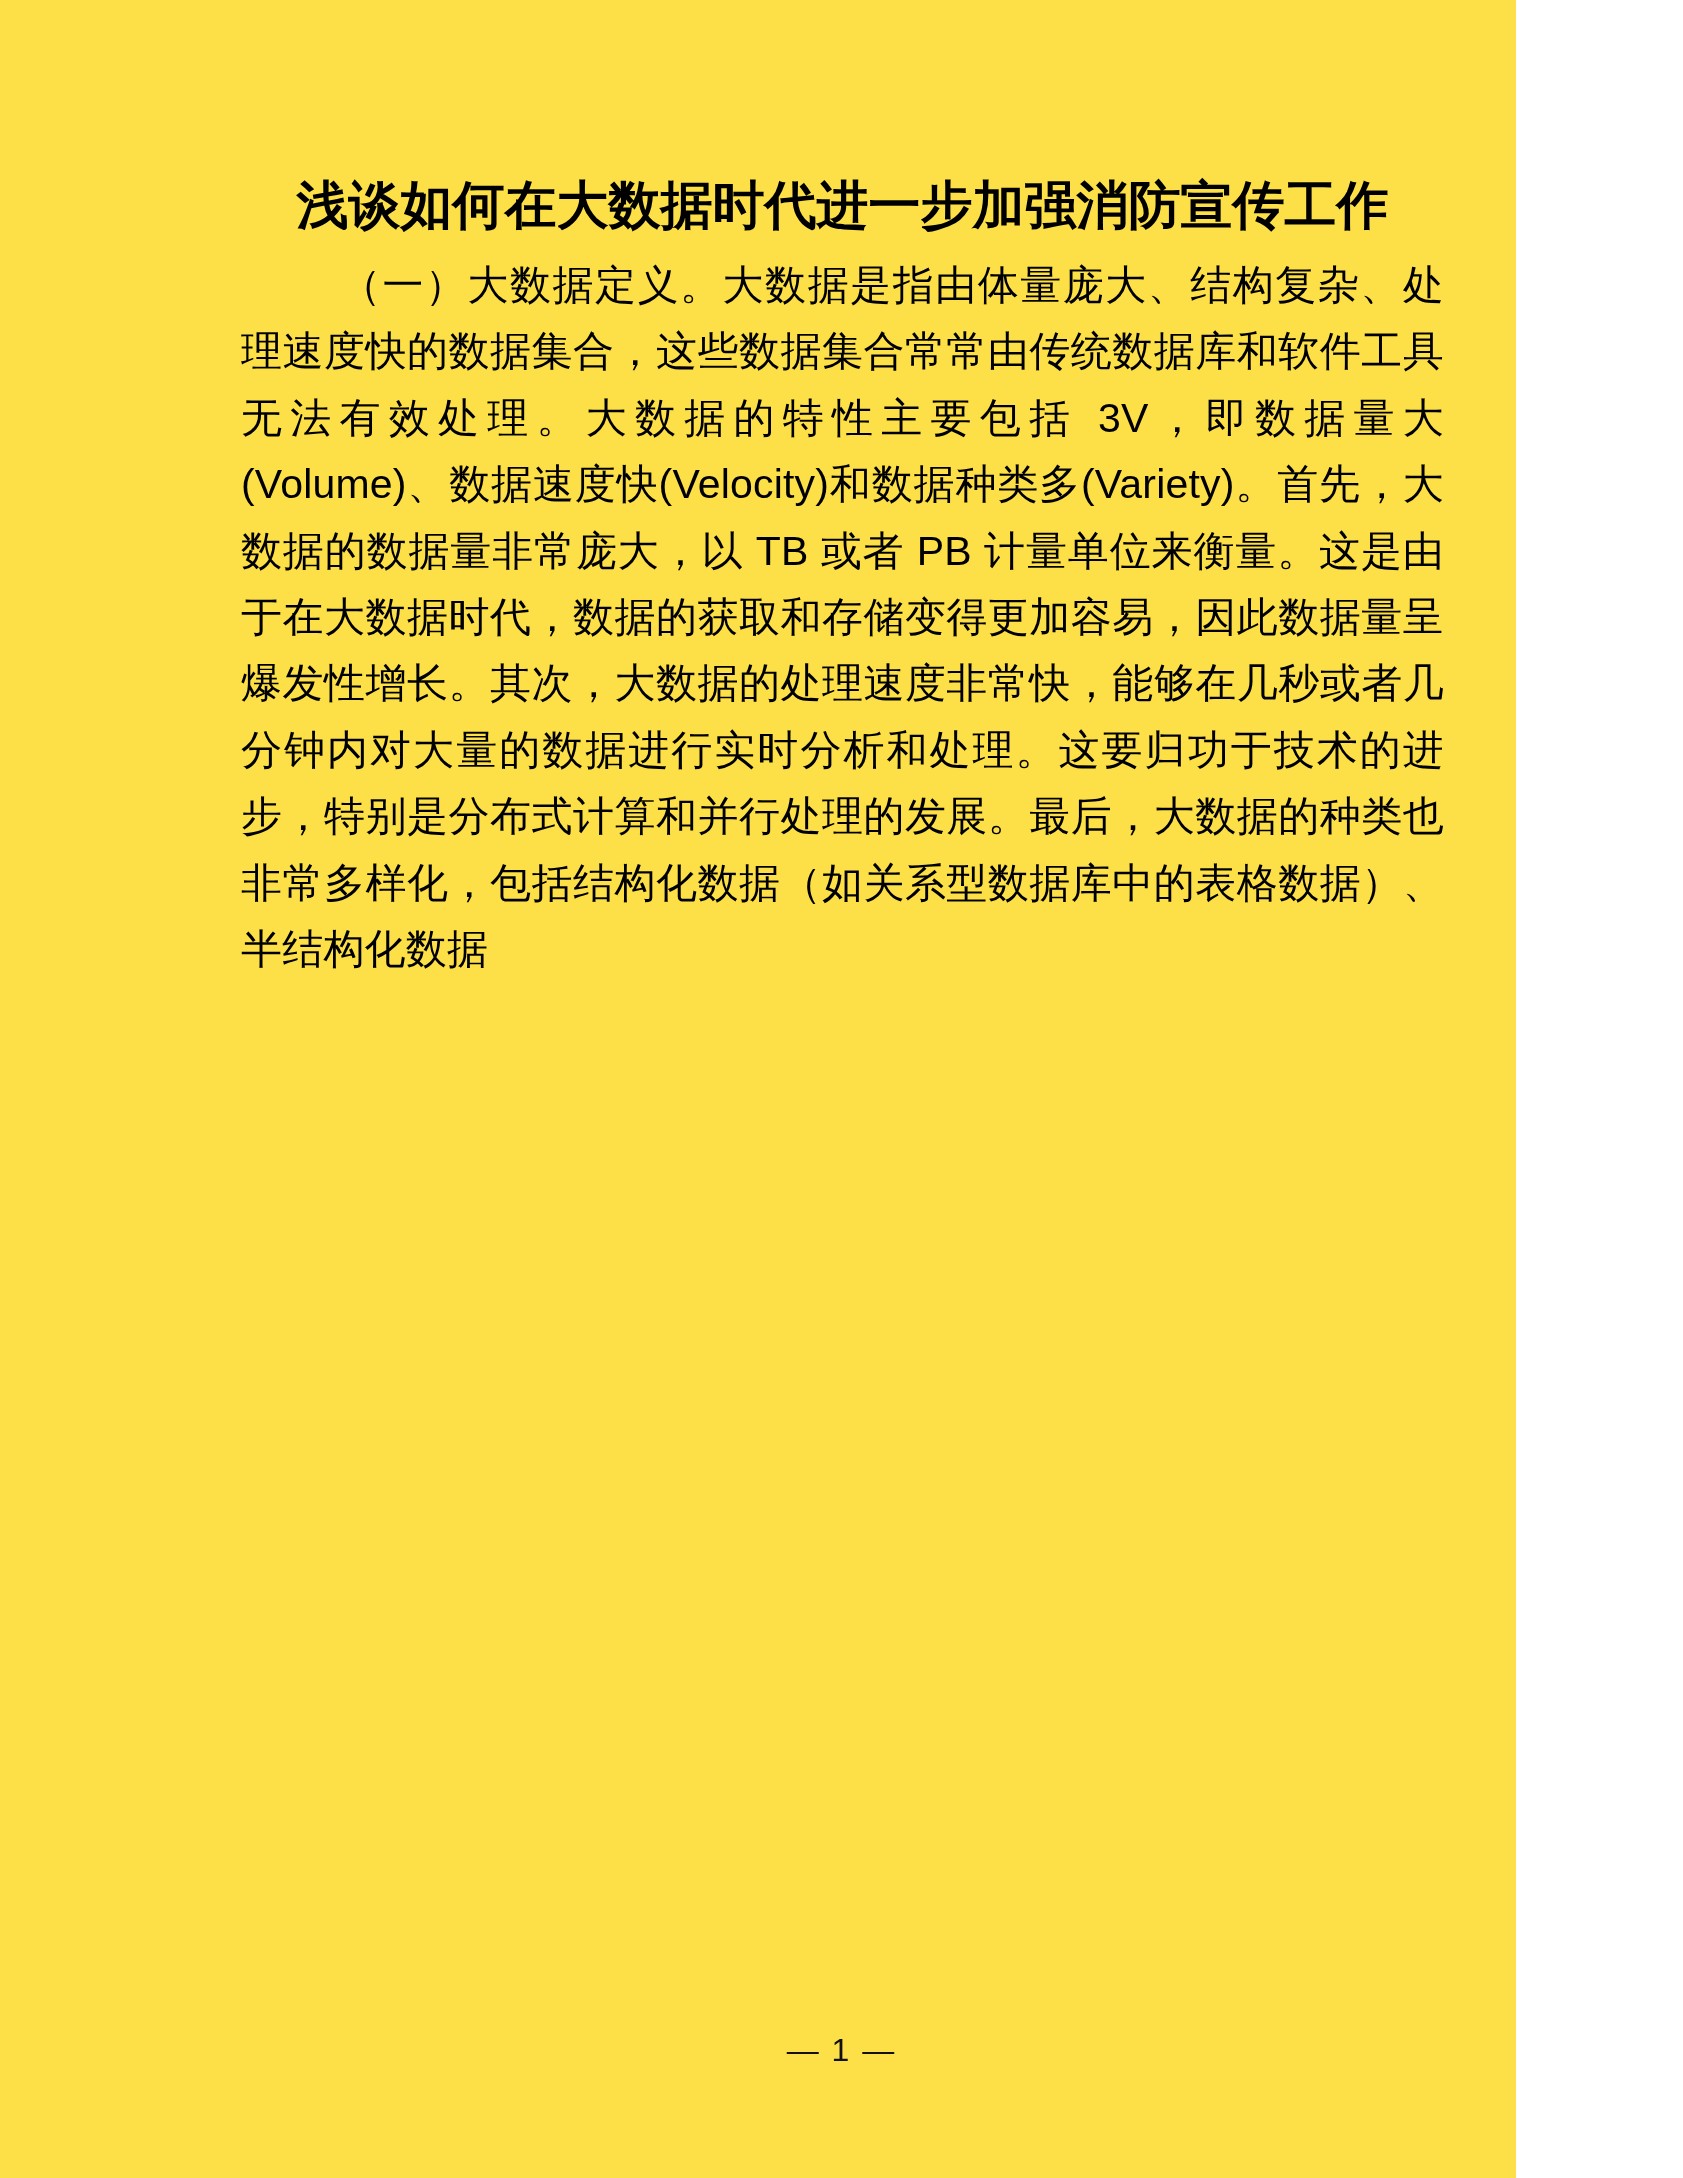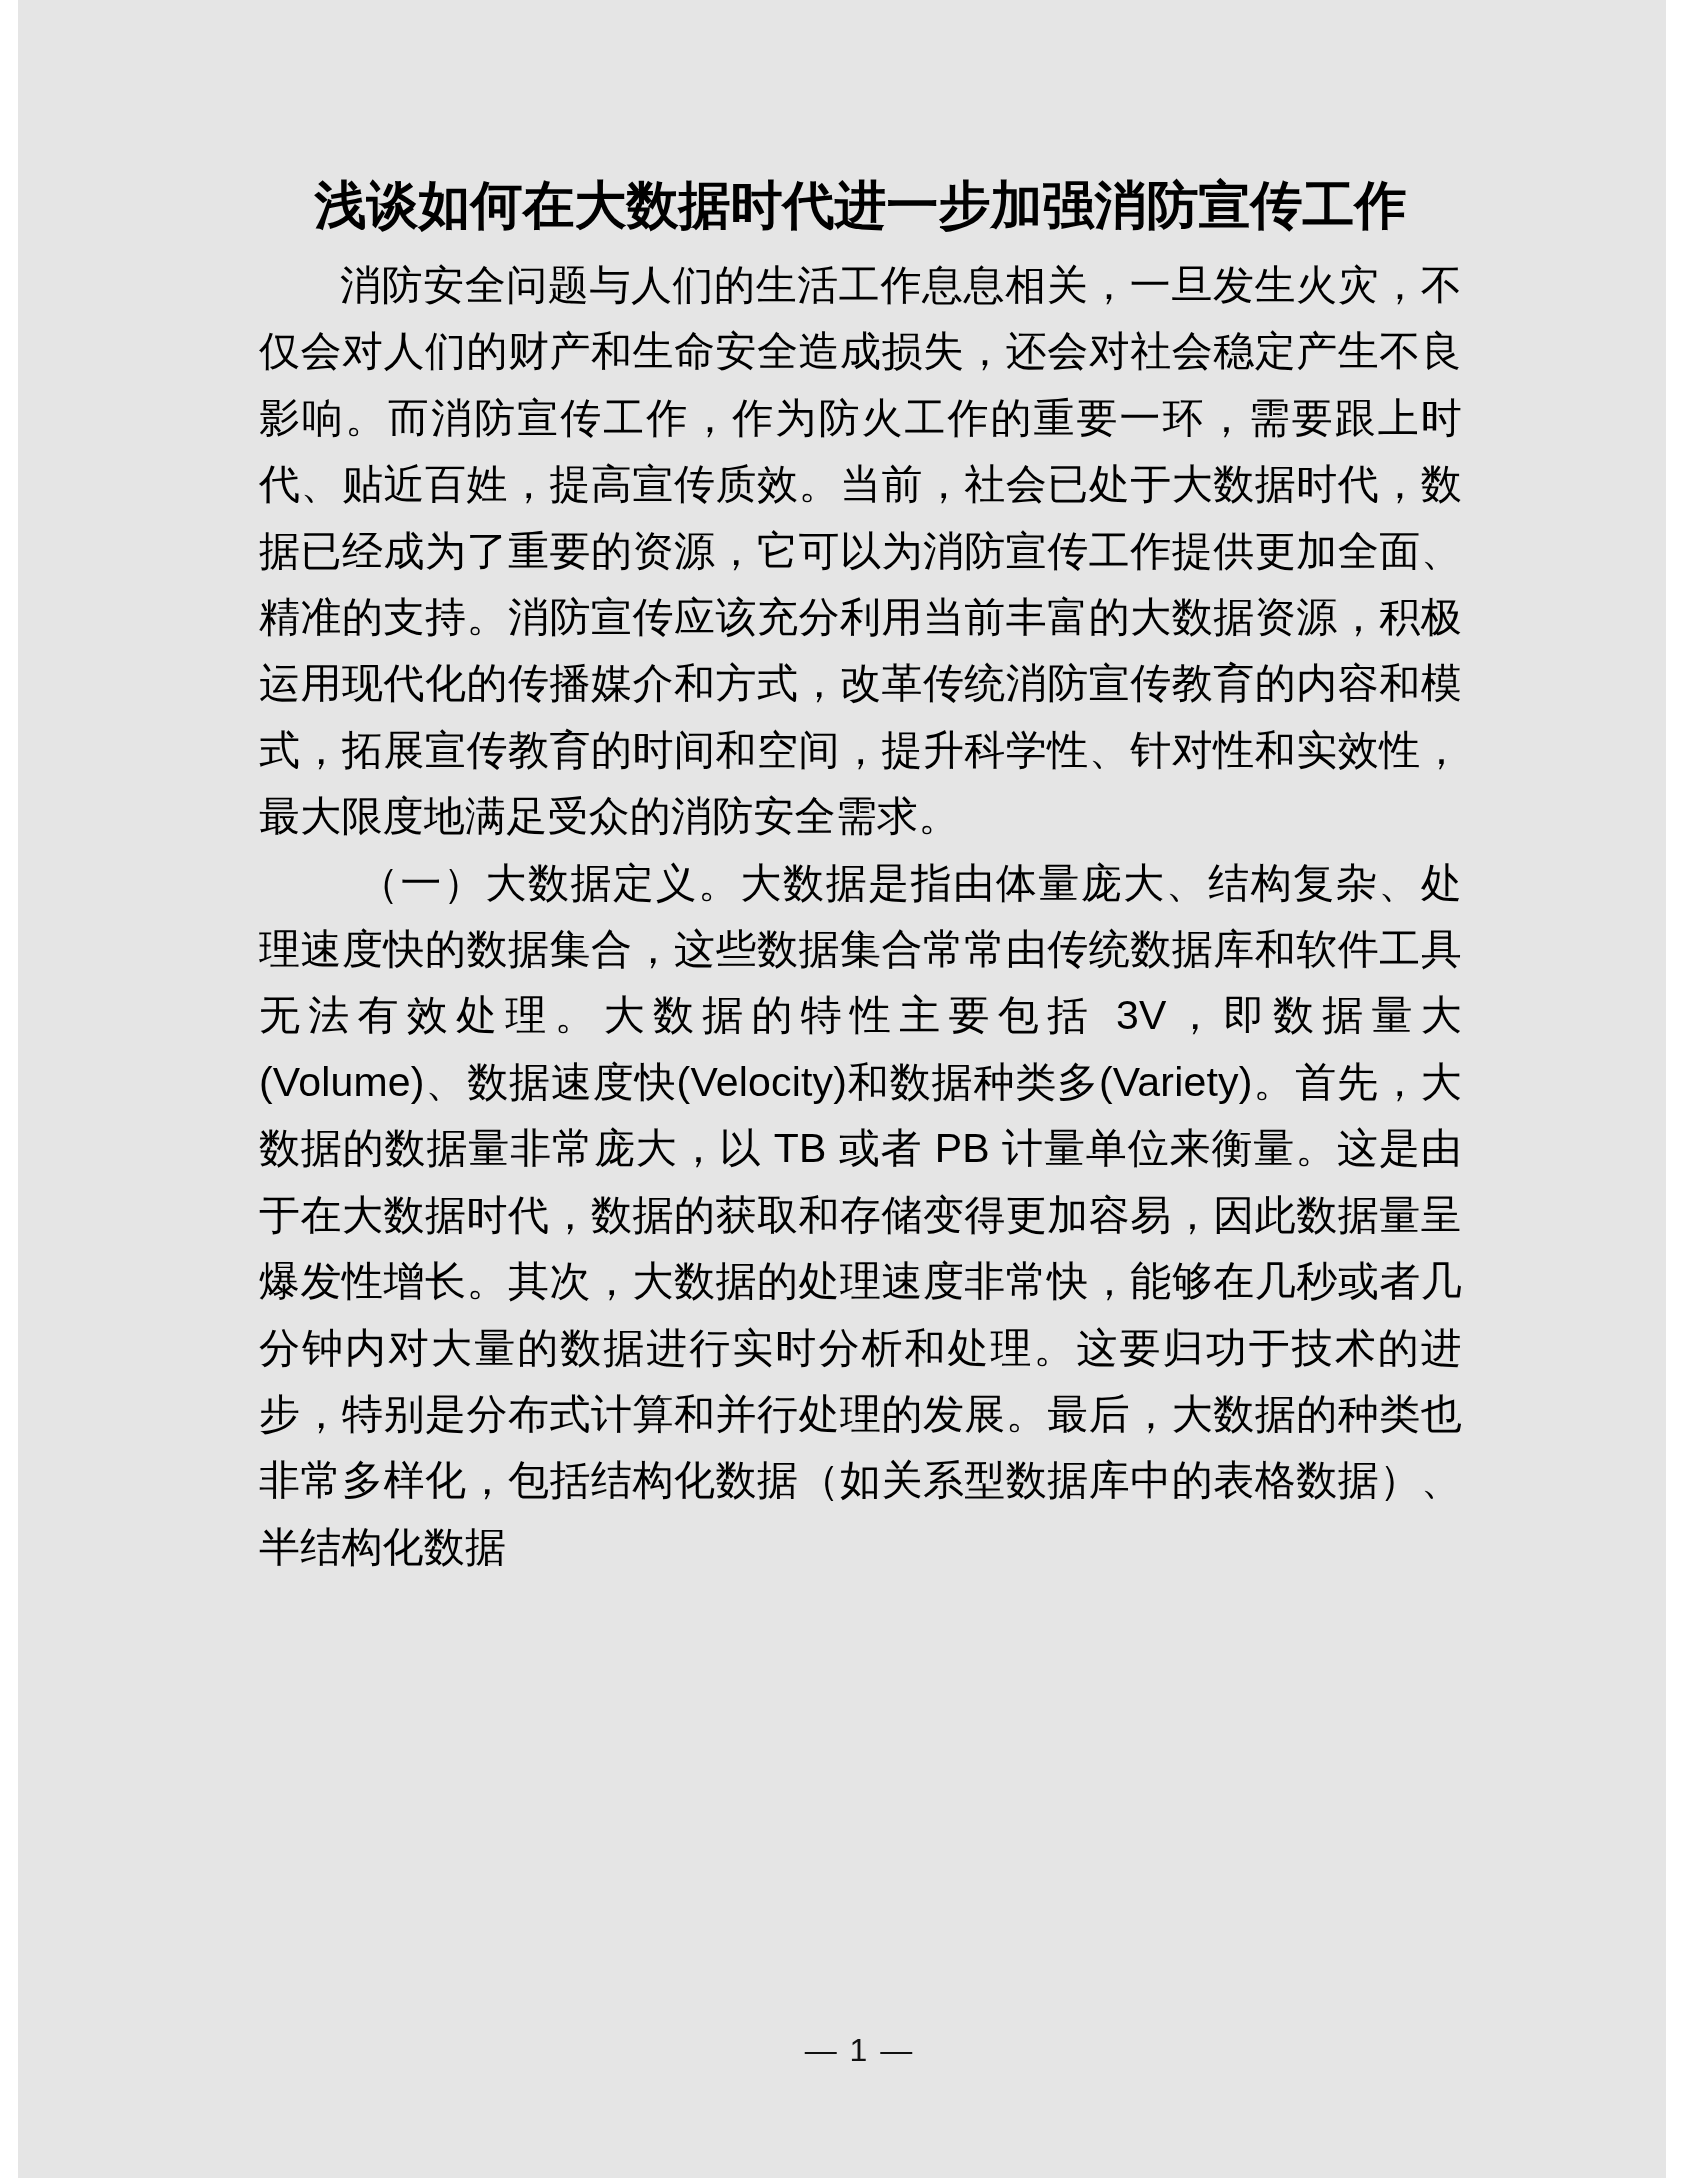--- a/index.html
+++ b/index.html
@@ -10,25 +10,25 @@
   body {
     width: 1683px;
     height: 2178px;
     font-family: "Liberation Sans", "DejaVu Sans", sans-serif;
     color: #000000;
     position: relative;
     overflow: hidden;
   }
   .page {
     position: absolute;
-    left: 18px;
+    left: 0;
     top: 0;
-    width: 1648px;
+    width: 1516px;
     height: 2178px;
-    background: #e5e5e5;
+    background: #fde047;
     box-sizing: border-box;
   }
   .content {
     position: absolute;
     left: 241px;
     top: 173px;
     width: 1203px;
   }
   .doc-title {
     font-size: 52px;
@@ -65,21 +65,20 @@
   }
 </style>
 </head>
 <body>
 
 <div class="page">
   <div class="content">
 
     <h1 class="doc-title">浅谈如何在大数据时代进一步加强消防宣传工作</h1>
 
-    <p class="para indent2">消防安全问题与人们的生活工作息息相关，一旦发生火灾，不仅会对人们的财产和生命安全造成损失，还会对社会稳定产生不良影响。而消防宣传工作，作为防火工作的重要一环，需要跟上时代、贴近百姓，提高宣传质效。当前，社会已处于大数据时代，数据已经成为了重要的资源，它可以为消防宣传工作提供更加全面、精准的支持。消防宣传应该充分利用当前丰富的大数据资源，积极运用现代化的传播媒介和方式，改革传统消防宣传教育的内容和模式，拓展宣传教育的时间和空间，提升科学性、针对性和实效性，最大限度地满足受众的消防安全需求。</p>
 
 
     <p class="para indent3">（一）大数据定义。大数据是指由体量庞大、结构复杂、处理速度快的数据集合，这些数据集合常常由传统数据库和软件工具无法有效处理。大数据的特性主要包括 3V，即数据量大(Volume)、数据速度快(Velocity)和数据种类多(Variety)。首先，大数据的数据量非常庞大，以 TB 或者 PB 计量单位来衡量。这是由于在大数据时代，数据的获取和存储变得更加容易，因此数据量呈爆发性增长。其次，大数据的处理速度非常快，能够在几秒或者几分钟内对大量的数据进行实时分析和处理。这要归功于技术的进步，特别是分布式计算和并行处理的发展。最后，大数据的种类也非常多样化，包括结构化数据（如关系型数据库中的表格数据）、半结构化数据</p>
 
   </div>
 
   <div class="page-number">— 1 —</div>
 </div>
 
 

